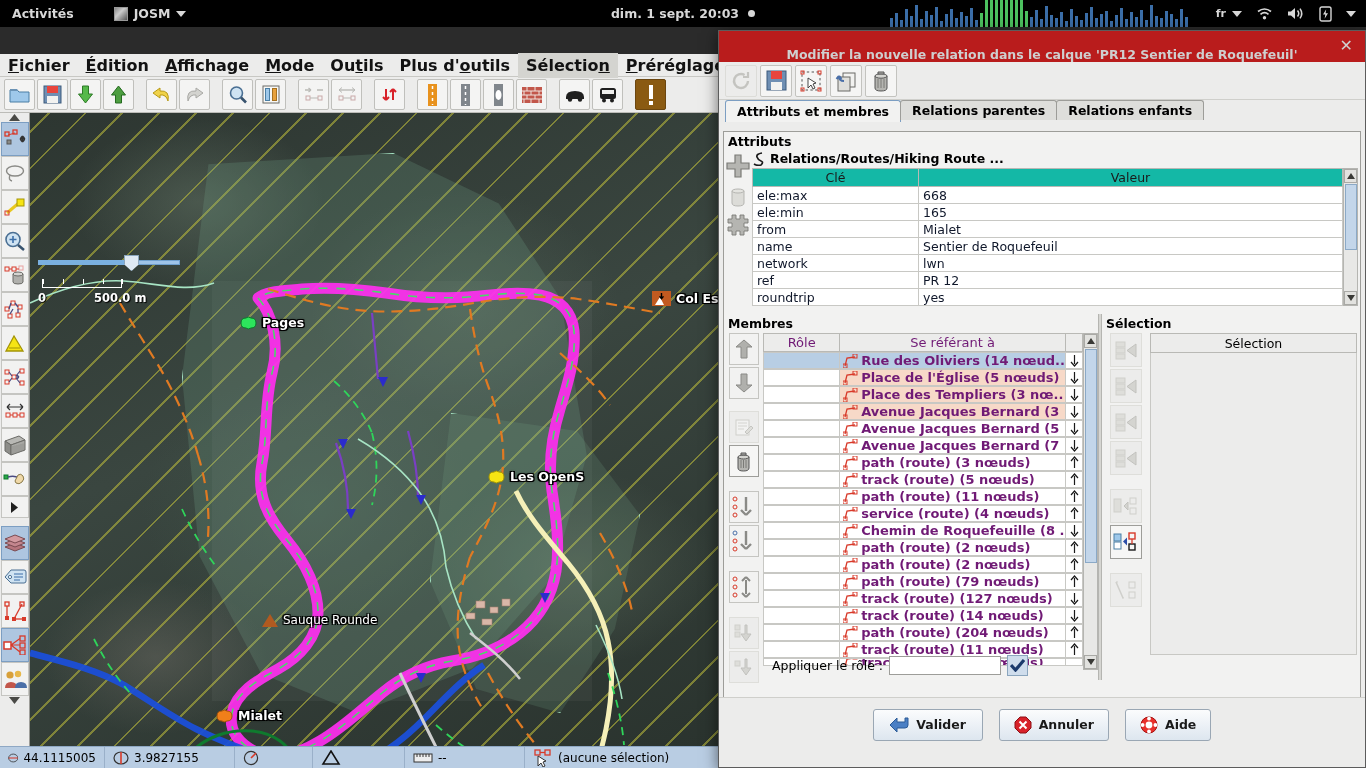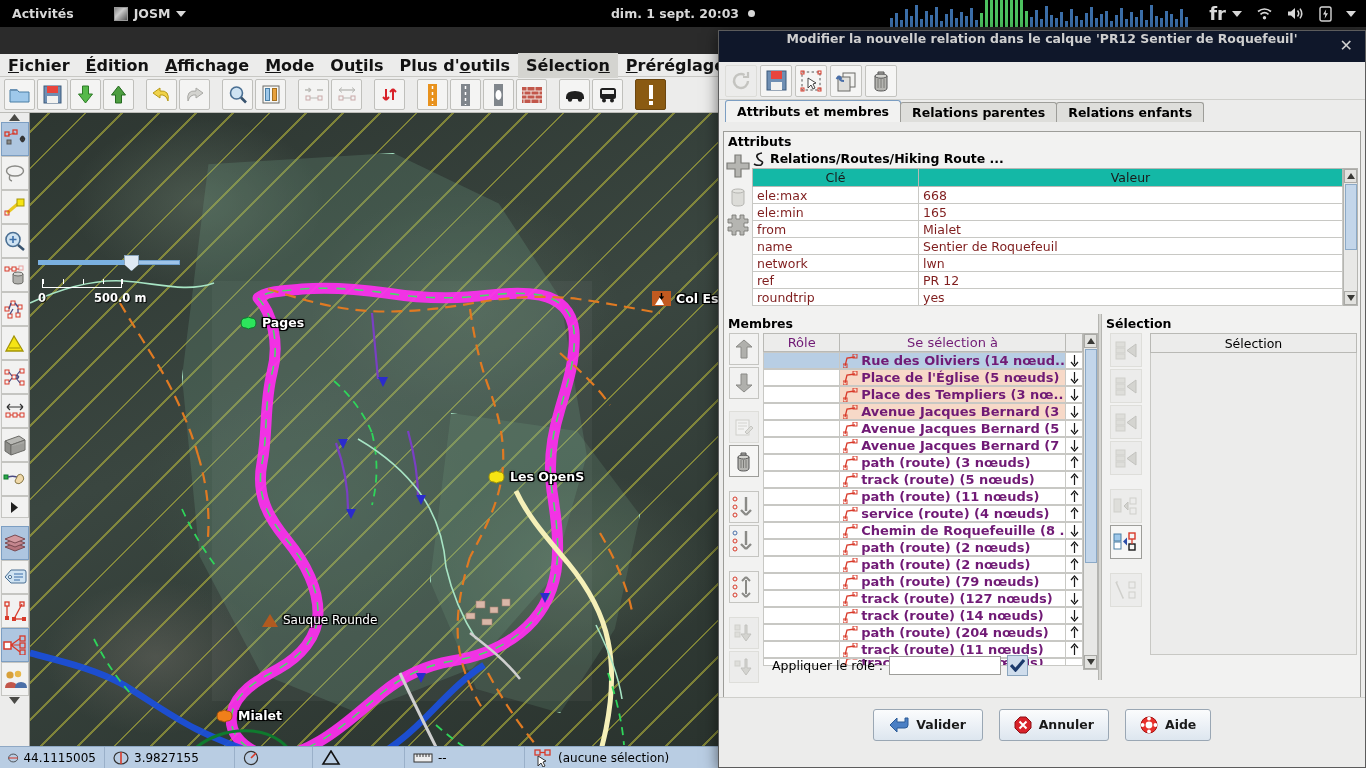--- a/index.html
+++ b/index.html
@@ -169,56 +169,56 @@
     border-right: 1px solid #9ab0c9; }
   .st-cell.nb { border-right: none; }
 
   
   .dlg {
     position: absolute; left: 718px; top: 30px; width: 648px; height: 738px;
     background: #ececeb; border: 1px solid #5c5c5c;
     box-shadow: 0 3px 14px rgba(0,0,0,.55);
   }
   .dlg-title {
-    height: 31px; background: #0f172a; color: #cfcfcf;
-    display: flex; align-items: flex-start; justify-content: center;
+    height: 31px; background: #b91c1c; color: #cfcfcf;
+    display: flex; align-items: flex-end; justify-content: center;
     font-size: 12.5px; font-weight: bold; position: relative;
   }
   .dlg-close { position: absolute; right: 12px; top: 6px; color: #d0d0d0;
     font-size: 16px; line-height: 18px; }
   .dlg-toolbar {
     height: 38px; background: #ececeb; display: flex; align-items: center;
     gap: 3px; padding: 0 6px; border-bottom: 1px solid #cfcfcb;
   }
   .dt-btn { width: 32px; height: 32px; border: 1px solid #c3c3bf; background: #f5f5f4;
     display: flex; align-items: center; justify-content: center; border-radius: 2px; }
   .dt-btn.dis { border-color: #dcdcd8; background: #ececeb; }
 
-  .tabs { height: 22px; display: flex; align-items: flex-end; padding-left: 6px;
+  .tabs { height: 22px; display: flex; align-items: flex-start; padding-left: 6px;
     background: #ececeb; }
   .tab { height: 20px; padding: 0 11px; font-size: 12.5px; font-weight: bold;
     border: 1px solid #9d9d99; border-bottom: none; background: #dededb;
     display: flex; align-items: center; border-radius: 3px 3px 0 0; margin-right: -1px; }
   .tab.active { background: #f2f2f1; height: 22px; border-color: #7c9ec2; color: #000; }
 
   .panel { position: absolute; left: 4px; top: 100px; right: 4px; bottom: 58px;
     border: 1px solid #9d9d99; background: #f2f2f1; }
 
   .sec-title { font-size: 12.5px; font-weight: bold; padding: 2px 4px; color: #000; }
   .tag-addbtns { width: 28px; display: flex; flex-direction: column; align-items: center; }
   .mini-btn { width: 26px; height: 30px; display: flex; align-items: center; justify-content: center; }
 
   table.grid { border-collapse: collapse; width: 100%; font-size: 12.5px; }
   table.grid th {
     background: #14b8a6; border: 1px solid #b9b9b5; font-weight: normal;
     height: 18px; color: #1a1a1a;
   }
   table.grid td {
     border: 1px solid #c8c8c4; height: 17px; background: #fff; padding: 0 4px;
-    color: #7f1d1d; white-space: nowrap; overflow: hidden;
+    color: #0f172a; white-space: nowrap; overflow: hidden;
   }
 
   .vsb { width: 15px; background: #e8e8e6; border: 1px solid #b5b5b1;
     display: flex; flex-direction: column; align-items: center; }
   .vsb-arrow { width: 13px; height: 14px; background: #e2e2df; border: 1px solid #a9a9a5;
     display: flex; align-items: center; justify-content: center; }
   .vsb-thumb { width: 12px; background: #c3d6ea; border: 1px solid #8ba9c6; }
 
   
   .mem-row { display: flex; align-items: center; height: 17px; font-size: 13px;
@@ -327,21 +327,21 @@
       <i style="left:290px;height:18px"></i>
         <i style="left:295px;height:10px"></i>
     </div>
 
     <div class="gnome-clock">
       <span>dim. 1 sept.  20:03</span>
       <span class="gnome-dot"></span>
     </div>
 
     <div class="gnome-right">
-      <span style="display:flex;align-items:center;gap:6px;font-size:18px;">
+      <span style="display:flex;align-items:center;gap:6px;font-size:11px;">
         <span>fr</span>
         <span class="caret-down"></span>
       </span>
       <svg width="17" height="15" viewBox="0 0 17 15">
         <path d="M2 5.5 Q8.5 0.5 15 5.5" stroke="#d8d8d8" stroke-width="1.7" fill="none"></path>
         <path d="M4.5 8.3 Q8.5 5 12.5 8.3" stroke="#d8d8d8" stroke-width="1.7" fill="none"></path>
         <circle cx="8.5" cy="11.7" r="1.7" fill="#d8d8d8"></circle>
       </svg>
       <svg width="18" height="15" viewBox="0 0 18 15">
         <path d="M1 5.5 h3 L8 2 v11 L4 9.5 H1 z" fill="#d8d8d8"></path>
@@ -1087,21 +1087,21 @@
                     <rect x="2" y="4" width="5" height="5" fill="#dedeDa" stroke="#cfcfcb"></rect>
                     <path d="M14 2 v9 h4 L13 18 L8 11 h4 V2 z" fill="#d4d4d0" stroke="#c2c2be"></path>
                   </svg>
               </div>
             </div>
 
             <div style="flex:1; display:flex;">
               <div style="flex:1;">
                 <div class="mem-row" style="background:#ececeb;font-weight:normal;height:19px">
                   <div style="width:76px;height:19px;border:1px solid #b9b9b5;border-right:none;background:#ececeb;display:flex;align-items:center;justify-content:center">Rôle</div>
-                  <div style="flex:1;height:19px;border:1px solid #b9b9b5;background:#ececeb;display:flex;align-items:center;justify-content:center">Se sélection à</div>
+                  <div style="flex:1;height:19px;border:1px solid #b9b9b5;background:#ececeb;display:flex;align-items:center;justify-content:center">Se référant à</div>
                   <div style="width:17px;height:19px;border:1px solid #b9b9b5;border-left:none;background:#ececeb"></div>
                 </div>
 
                 <div>
 
                   <div class="mem-row sel">
                     <div class="mem-role"></div>
                     <div class="mem-ref">
                       <svg width="15" height="14" viewBox="0 0 15 14">
                           <path d="M2 12 L4 4 L12 3" stroke="#d83a2a" stroke-width="1.3" fill="none"></path>

